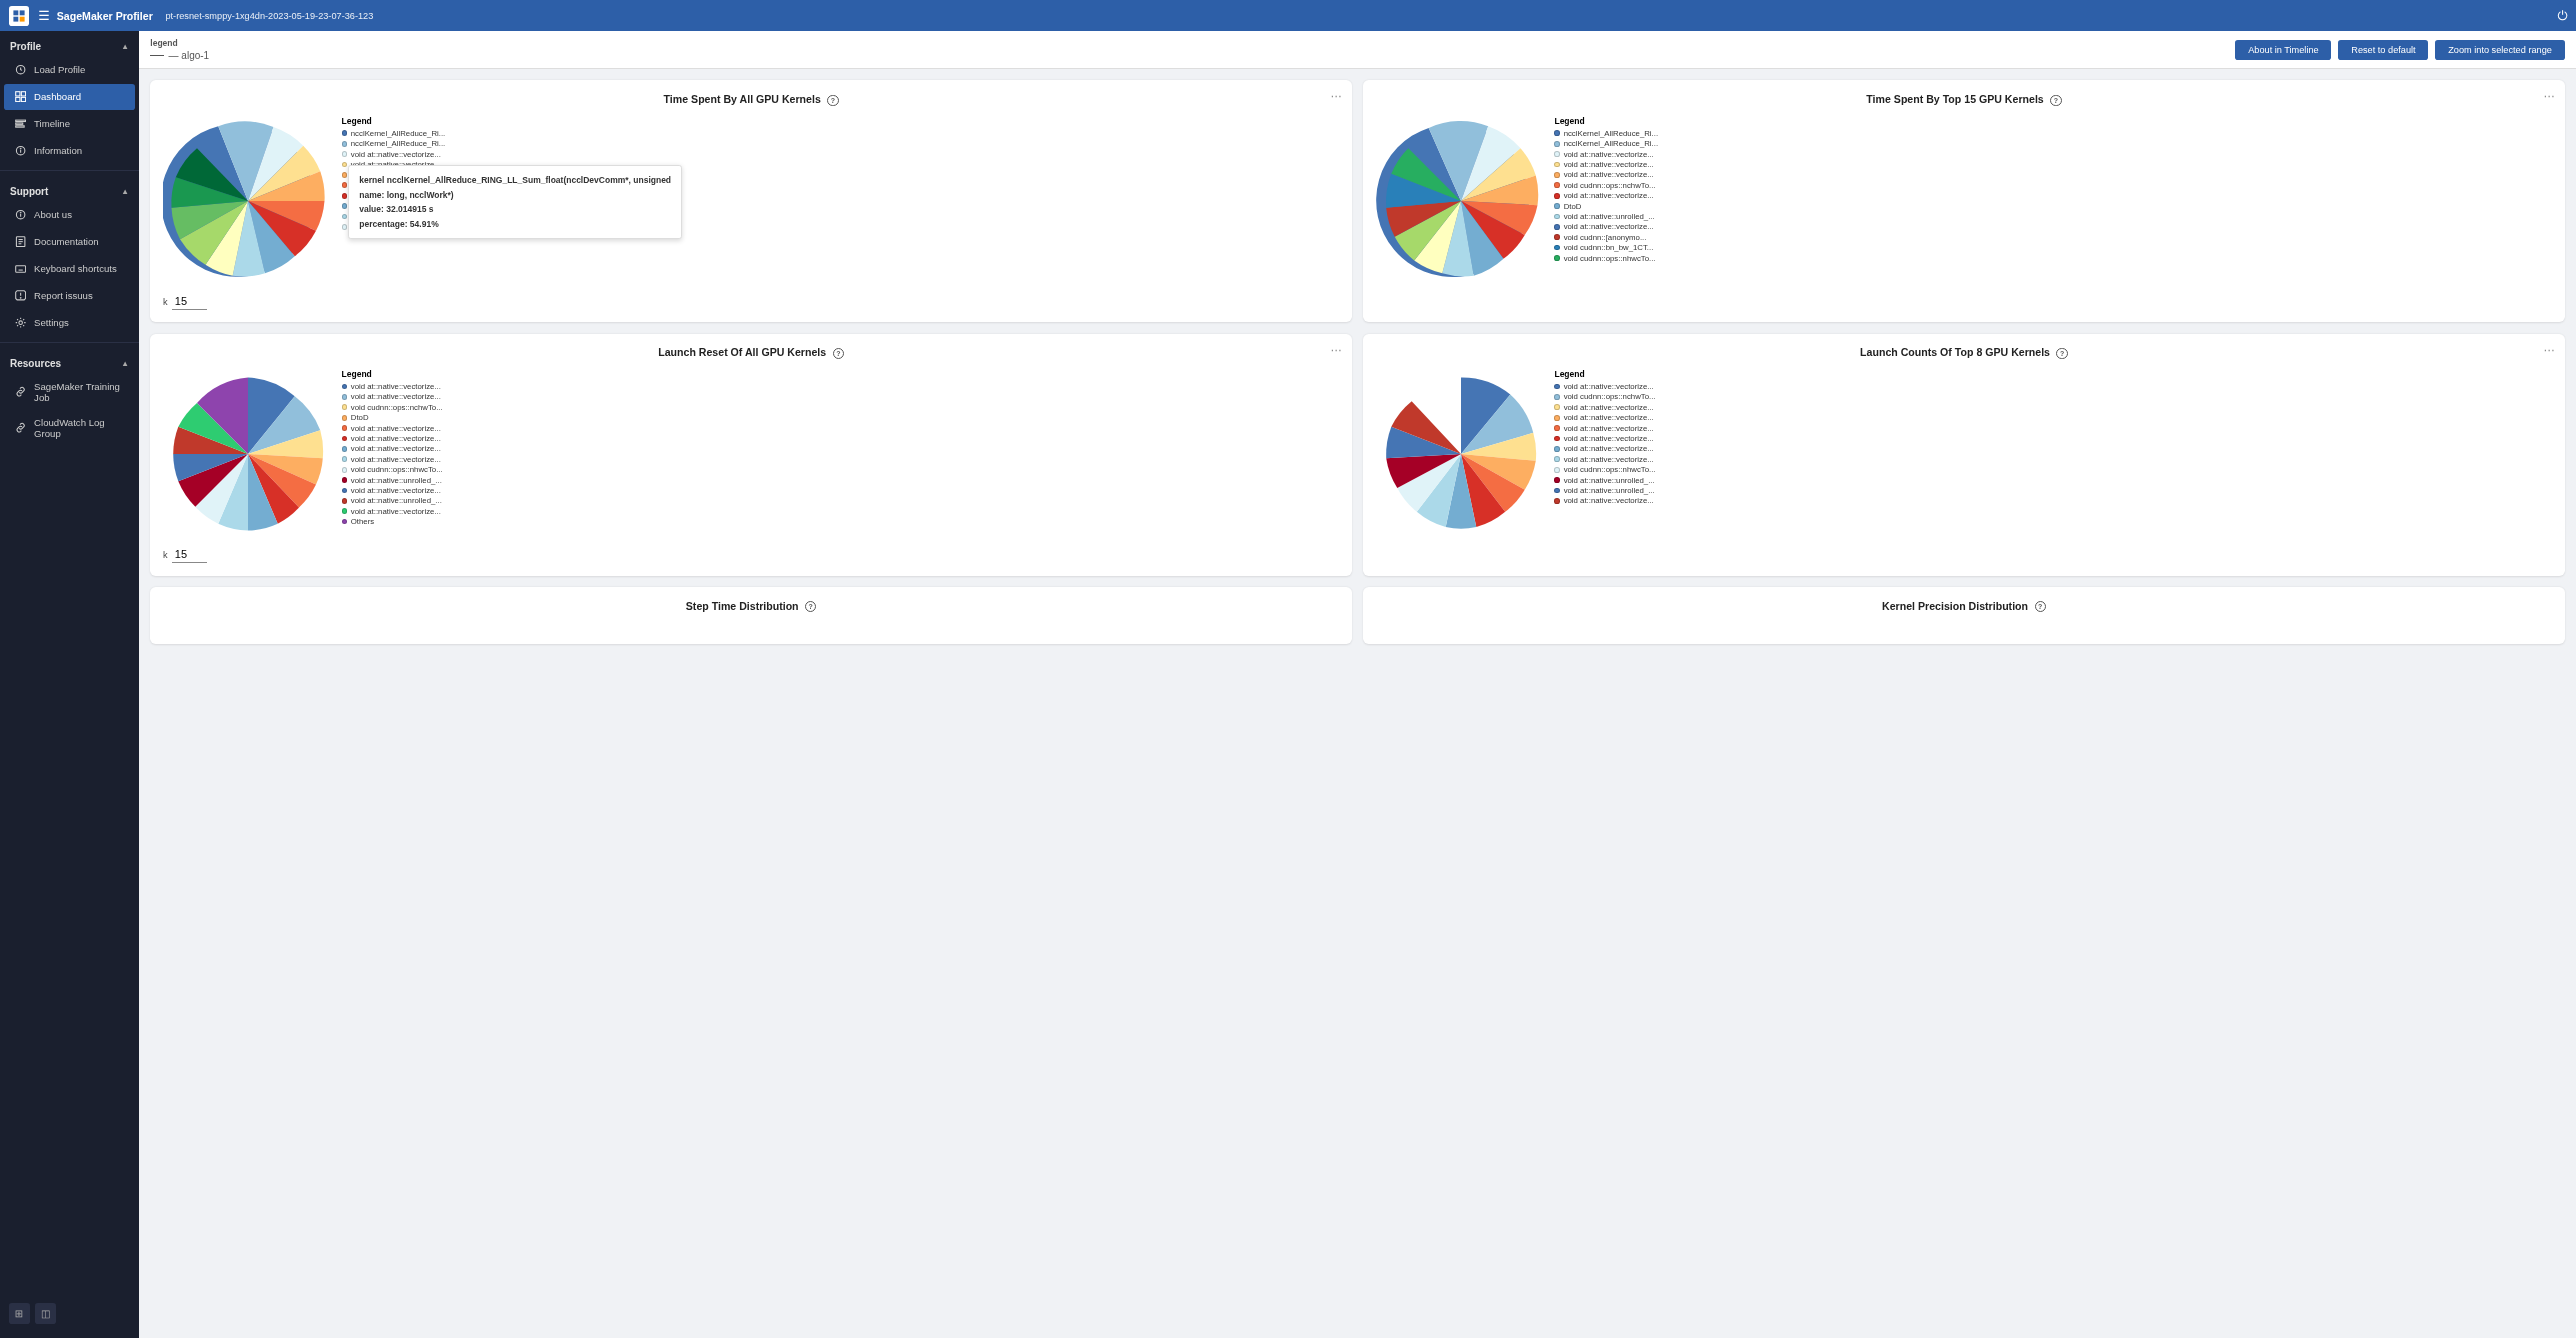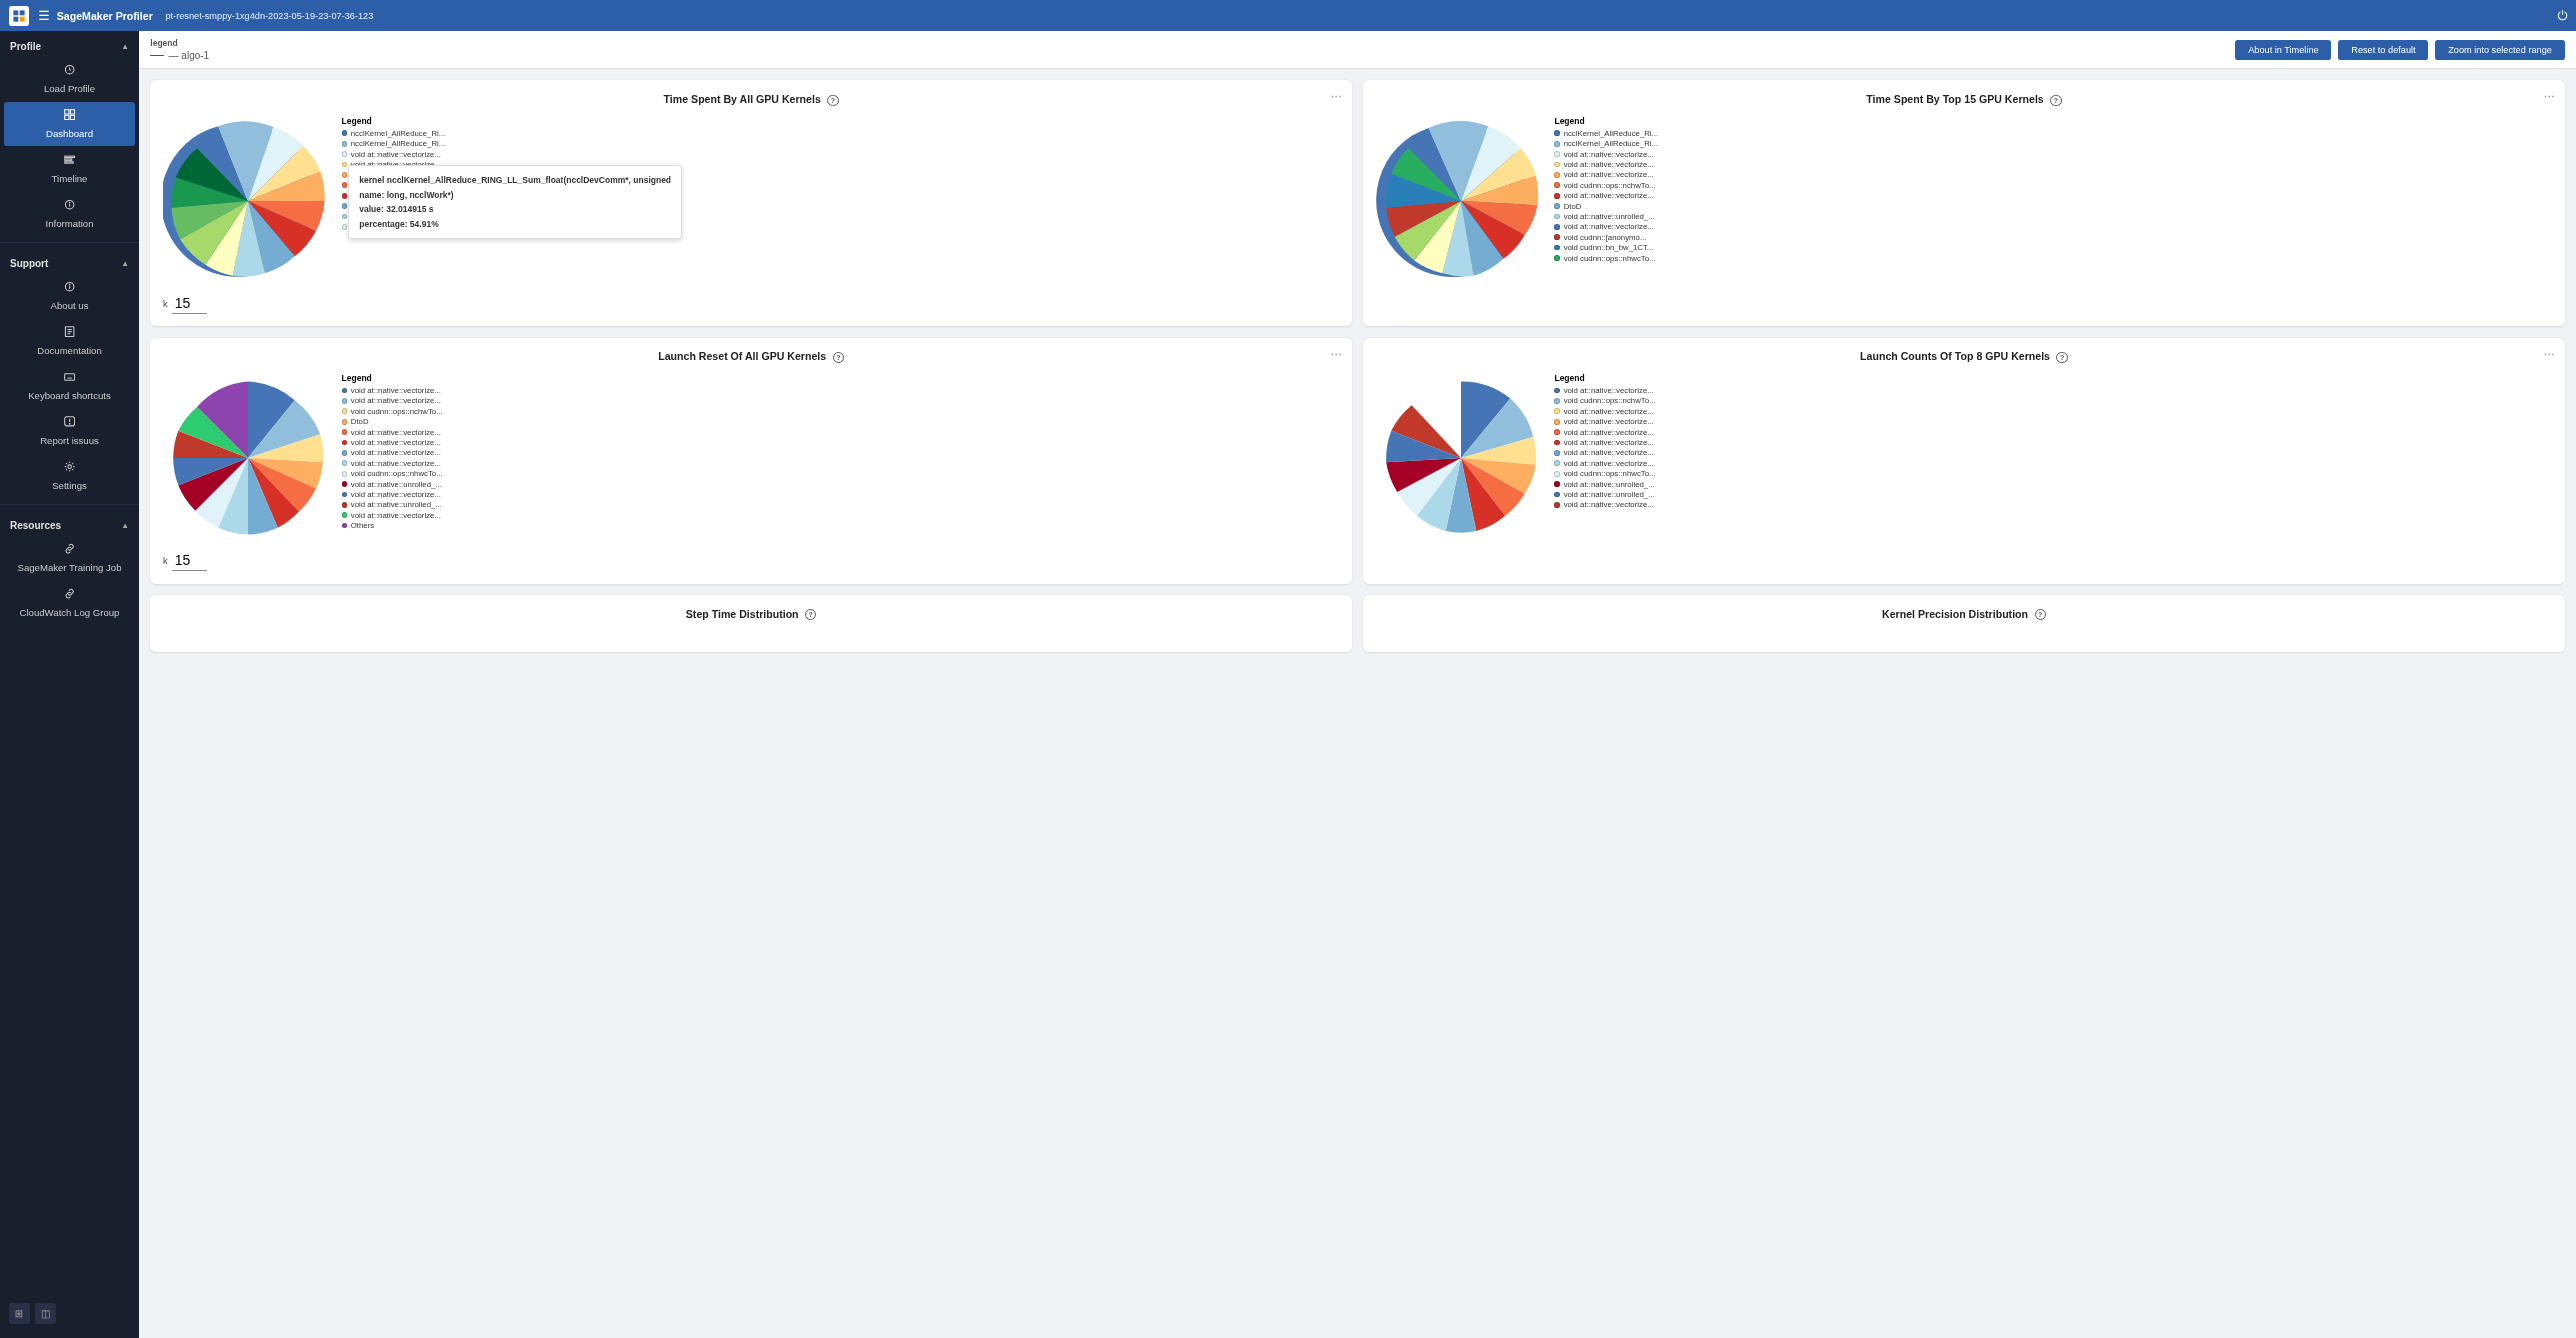--- a/index.html
+++ b/index.html
@@ -51,21 +51,20 @@
     .sidebar-item {
       display: flex;
       align-items: center;
       gap: 7px;
       padding: 6.4px 10px;
       cursor: pointer;
       font-size: 9.6px;
       color: #ccc;
       border-radius: 2.8px;
       margin: 0.7px 4.3px;
-      flex-direction: column;
     }
     .sidebar-item.active { background: #2d5fa8; color: white; }
     .sidebar-item .icon { width: 12.8px; height: 12.8px; display: flex; align-items: center; justify-content: center; flex-shrink: 0; }
     .sidebar-item .icon svg { width: 11.3px; height: 11.3px; }
     .sidebar-divider { height: 0.7px; background: #2a3045; margin: 5.7px 0; }
     .sidebar-bottom { margin-top: auto; display: flex; gap: 5.7px; padding: 5.7px 8.5px; }
     .sidebar-bottom-icon { width: 21px; height: 21px; border-radius: 2.8px; background: #2a3045; display: flex; align-items: center; justify-content: center; cursor: pointer; font-size: 10px; color: #aaa; }
 
     
     .main { flex: 1; overflow-y: auto; padding: 0; background: #f0f2f5; }
@@ -167,21 +166,21 @@
       align-items: center;
       gap: 4.3px;
       margin-top: 5.7px;
       font-size: 9.2px;
       color: #444;
     }
     .k-input {
       width: 35px;
       border: none;
       border-bottom: 0.7px solid #888;
-      font-size: 14px;
+      font-size: 11px;
       padding: 1.4px 2.8px;
       outline: none;
     }
 
     
     .tooltip-box {
       position: absolute;
       background: white;
       border: 0.7px solid #ddd;
       border-radius: 2.8px;

